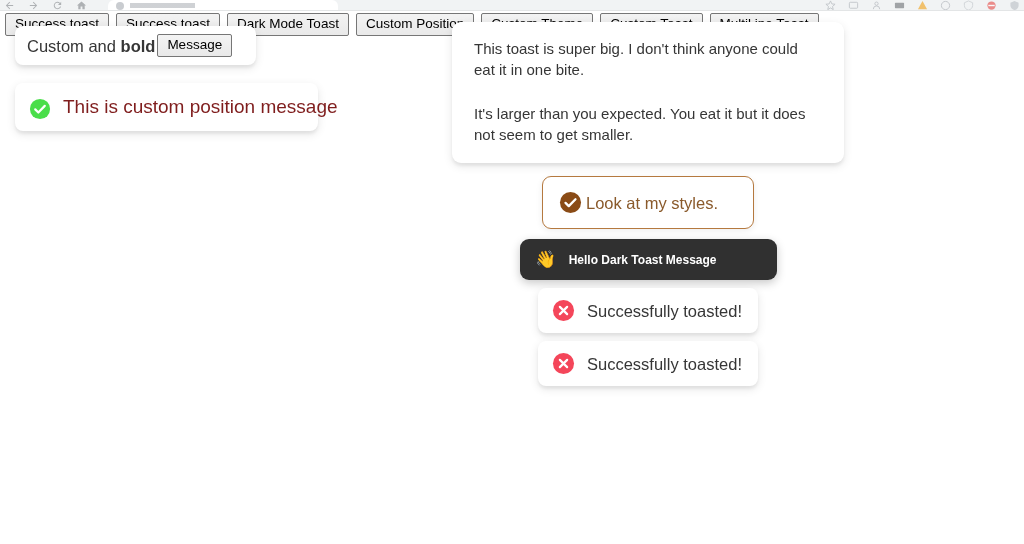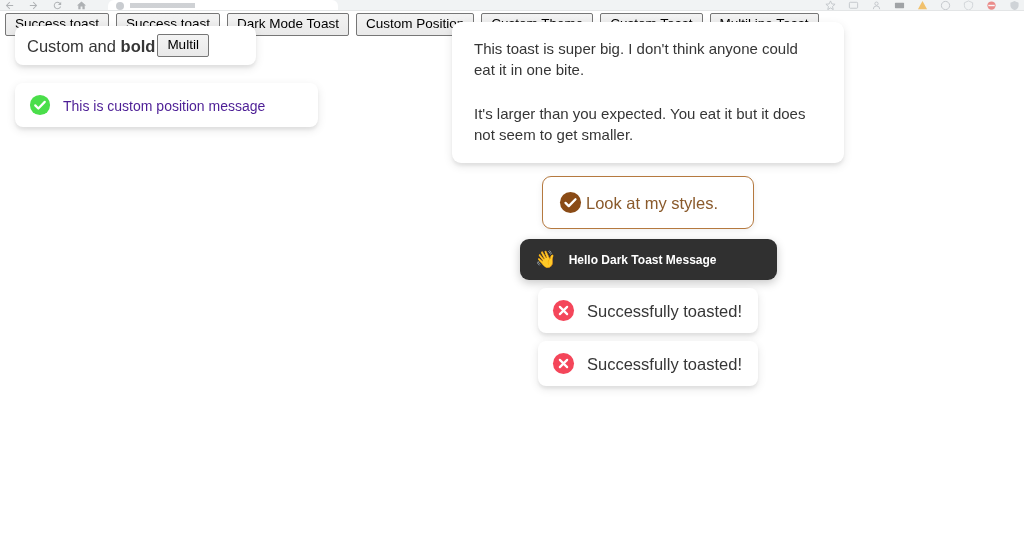--- a/index.html
+++ b/index.html
@@ -129,21 +129,21 @@
     white-space: nowrap;
   }
 
   
   .toast-custom-pos {
     margin-top: 18px;
     padding: 11px 16px 11px 14px;
     width: 303px;
     gap: 12px;
   }
-  .toast-custom-pos .txt { font-size: 14px; color: #4c1d95; white-space: nowrap; }
+  .toast-custom-pos .txt { font-size: 19px; color: #7f1d1d; white-space: nowrap; }
 
   
   .toast-multiline {
     width: 392px;
     padding: 16px 22px 18px 22px;
     display: block;
     border-radius: 9px;
   }
   .toast-multiline p {
     margin: 0;
@@ -260,21 +260,21 @@
     <button class="tb-btn">Custom Position</button>
     <button class="tb-btn">Custom Theme</button>
     <button class="tb-btn">Custom Toast</button>
     <button class="tb-btn">Multil ine Toast</button>
   </div>
 
   <div class="toast-region tl-region">
 
     <div class="toast toast-custom-bold">
       <span class="txt"><span>Custom and </span><b>bold</b></span>
-      <button class="dismiss-btn">Multil</button>
+      <button class="dismiss-btn">Message</button>
     </div>
 
     <div class="toast toast-custom-pos">
       <svg class="icon" width="22" height="22" viewBox="0 0 24 24">
         <circle cx="12" cy="12" r="11" fill="#4ade4a"></circle>
         <path d="M6.8 12.4l3.4 3.4 7-7.2" fill="none" stroke="#ffffff" stroke-width="2.4" stroke-linecap="round" stroke-linejoin="round"></path>
       </svg>
       <span class="txt">This is custom position message</span>
     </div>
 

